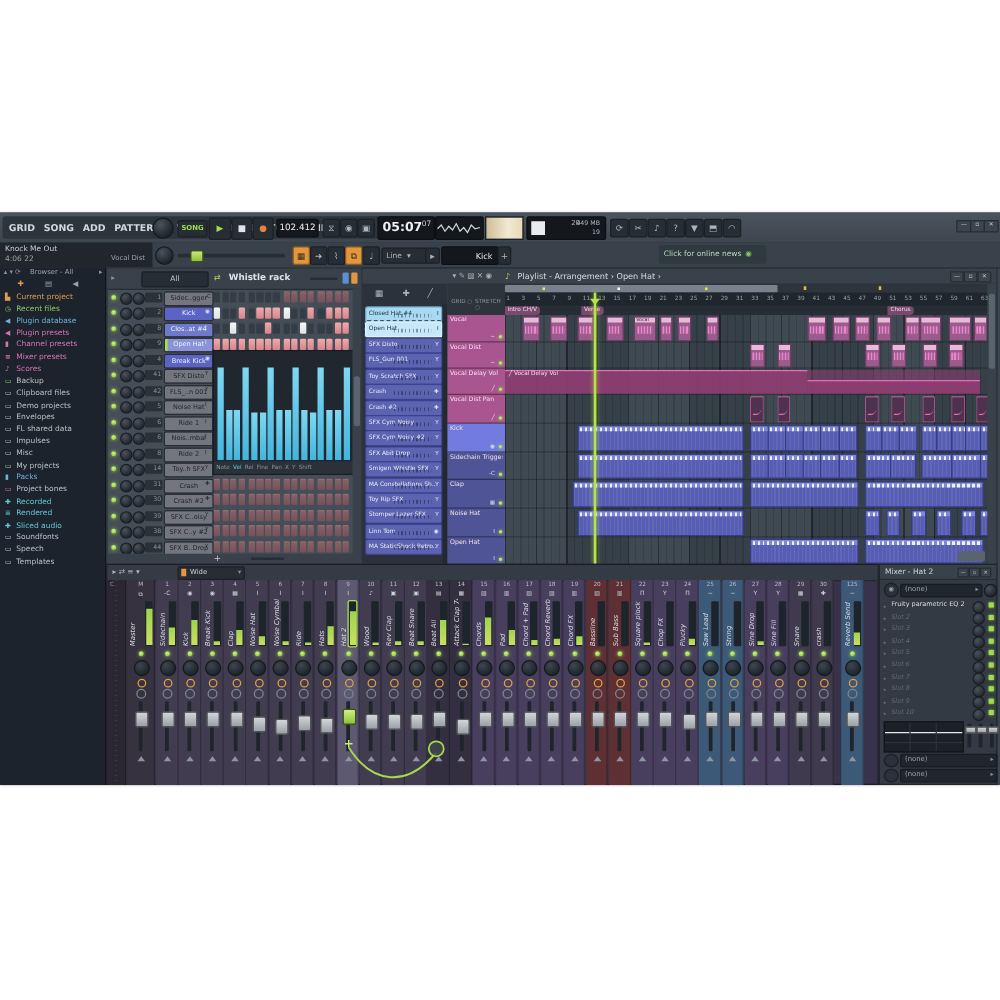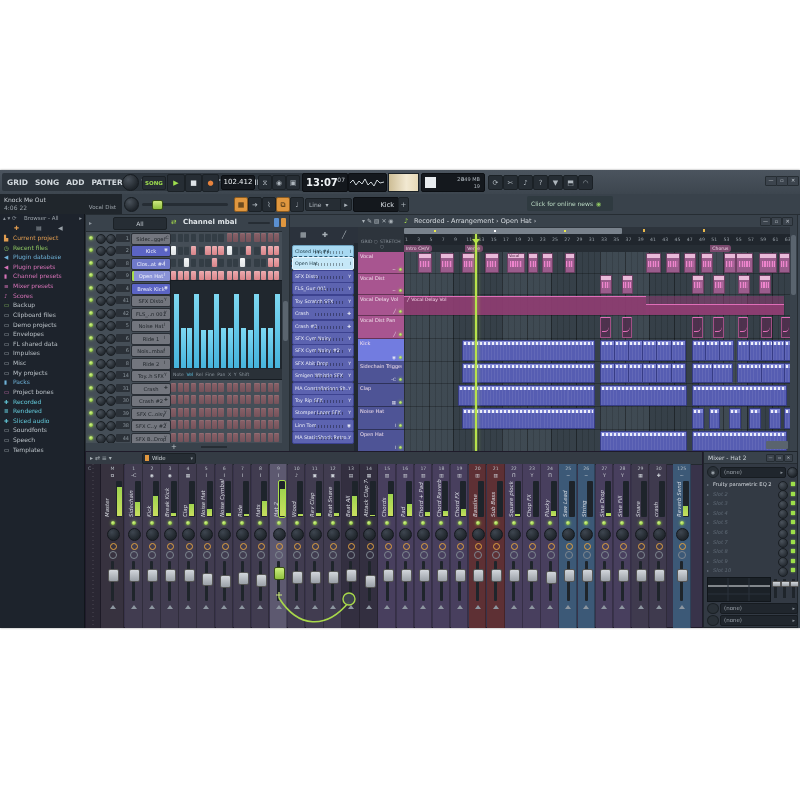--- a/index.html
+++ b/index.html
@@ -54,21 +54,21 @@
       <div class="knob" style="left:122px;top:4px;width:15px;height:15px;"></div>
       <div class="t-btn" style="left:142px;top:6px;width:22px;height:12px;color:#9ede4e;font-size:5.5px;font-weight:bold;">SONG</div>
       <div class="t-btn" style="left:167px;top:4px;width:16px;height:16px;color:#9ede4e;">▶</div>
       <div class="t-btn" style="left:185px;top:4px;width:15px;height:16px;color:#dfe4e8;">■</div>
       <div class="t-btn" style="left:202px;top:4px;width:15px;height:16px;color:#e8833c;">●</div>
       <div class="lcd" style="left:221px;top:5px;width:32px;height:13px;font-size:7px;text-align:center;line-height:13px;">102.412</div>
       <div class="t-btn" style="left:258px;top:5px;width:12px;height:13px;">⧖</div>
       <div class="t-btn" style="left:272px;top:5px;width:12px;height:13px;">◉</div>
       <div class="t-btn" style="left:286px;top:5px;width:12px;height:13px;">▣</div>
       <div class="lcd" style="left:302px;top:3px;width:44px;height:17px;">
-        <span style="position:absolute;left:3px;top:3px;font-size:10px;font-weight:bold;">13:07</span>
+        <span style="position:absolute;left:3px;top:3px;font-size:10px;font-weight:bold;">05:07</span>
         <span style="position:absolute;right:2px;top:2px;font-size:6px;color:#c8ced4;">07</span>
       </div>
       <div class="lcd" style="left:348px;top:3px;width:37px;height:17px;">
         <svg width="37" height="17">
             <polyline points="1,9 4,6 7,11 10,7 13,10 16,5 19,11 22,8 25,12 28,6 31,9 35,8" fill="none" stroke="#cfd6da" stroke-width="1"></polyline>
           </svg>
       </div>
       <div class="abs" style="left:388px;top:3px;width:29px;height:17px;background:linear-gradient(90deg,#cdbd95,#f2e9d2 60%,#e6d9b8);border:1px solid #1b2126;"></div>
       <div class="lcd" style="left:421px;top:3px;width:62px;height:17px;">
         <span class="abs" style="left:3px;top:3px;width:11px;height:11px;background:#e8ecef;"></span>
@@ -234,21 +234,21 @@
             <div style="position: absolute; left: 13px; top: 1px; font-size: 6px; color: rgb(185, 192, 198); line-height: 8px; white-space: nowrap;">Templates</div>
           </div>
         </div>
     </div>
 
     <div class="panel" id="rack" style="left:85px;top:44px;width:205px;height:237px;background:#454e57;border:1px solid #262d33;">
       <div class="abs" style="left:0;top:0;width:203px;height:16px;background:#39424b;border-bottom:1px solid #262d33;">
         <span class="abs" style="left:3px;top:4px;font-size:6px;color:#8a929a;">▸</span>
         <span class="abs" style="left:27px;top:2px;width:52px;height:11px;background:#262d34;border:1px solid #1b2126;border-radius:2px;font-size:6px;color:#c3cad0;text-align:center;line-height:11px;">All</span>
         <span class="abs" style="left:85px;top:3px;font-size:6.5px;color:#a8df4a;">⇄</span>
-        <span class="abs" style="left:97px;top:3px;font-size:7px;font-weight:bold;color:#dfe4e8;">Channel mbal</span>
+        <span class="abs" style="left:97px;top:3px;font-size:7px;font-weight:bold;color:#dfe4e8;">Whistle rack</span>
         <span class="abs" style="left:162px;top:7px;width:22px;height:2px;background:#262d34;border-radius:1px;"></span>
         <span class="abs" style="left:188px;top:3px;width:5px;height:9px;background:#5a8fd0;border-radius:1px;"></span>
         <span class="abs" style="left:195px;top:3px;width:5px;height:9px;background:#e0973f;border-radius:1px;"></span>
       </div>
       <div id="rack-rows">
           <div style="position: absolute; left: 0px; top: 17px; width: 196px; height: 12.4px;">
             <div class="led abs" style="position: absolute; left: 3px; top: 4px; width: 4px; height: 4px;"></div>
             <div style="position: absolute; left: 10px; top: 2px; width: 8px; height: 8px; border-radius: 50%; background: radial-gradient(circle at 35% 30%, rgb(74, 82, 91), rgb(35, 41, 47) 70%); border: 1px solid rgb(26, 31, 36);"></div>
             <div style="position: absolute; left: 20px; top: 2px; width: 8px; height: 8px; border-radius: 50%; background: radial-gradient(circle at 35% 30%, rgb(74, 82, 91), rgb(35, 41, 47) 70%); border: 1px solid rgb(26, 31, 36);"></div>
             <div style="position: absolute; left: 30px; top: 2px; width: 13px; height: 8px; background: rgb(43, 49, 56); border-radius: 1px; color: rgb(138, 148, 156); font-size: 5px; text-align: right; line-height: 8px; padding-right: 1px;">1</div>
@@ -654,21 +654,21 @@
             <div style="position: absolute; left: 22px; top: 5px; width: 30px; height: 3px; background: repeating-linear-gradient(90deg, rgba(0, 0, 0, 0.35) 0px, rgba(0, 0, 0, 0.35) 1px, transparent 1px, transparent 3px);"></div>
           </div>
         </div>
       <div class="abs" style="left:64px;top:28px;width:4px;height:209px;background:#222931;"></div>
     </div>
 
     <div class="panel" id="playlist" style="left:358px;top:44px;width:440px;height:237px;background:#37424b;border:1px solid #262d33;border-left:none;">
       <div class="abs" style="left:0;top:0;width:439px;height:12px;background:#39424b;border-bottom:1px solid #262d33;">
         <span class="abs" style="left:4px;top:2px;font-size:6px;color:#aab2b8;">▾ ✎ ▨ ✕ ◉</span>
         <span class="abs" style="left:46px;top:2px;font-size:6.5px;color:#a8df4a;">♪</span>
-        <span class="abs" style="left:56px;top:2px;font-size:6.5px;color:#d6dbe0;"><span>Recorded - Arrangement</span> › <span>Open Hat</span> ›</span>
+        <span class="abs" style="left:56px;top:2px;font-size:6.5px;color:#d6dbe0;"><span>Playlist - Arrangement</span> › <span>Open Hat</span> ›</span>
         <span class="winbtn" style="right:26px;top:2px;width:9px;height:7px;">—</span>
         <span class="winbtn" style="right:15px;top:2px;width:9px;height:7px;">▫</span>
         <span class="winbtn" style="right:4px;top:2px;width:9px;height:7px;">✕</span>
       </div>
       <div class="abs" style="left:0;top:12px;width:439px;height:8px;background:#2d343c;">
         <span class="abs" style="left:46px;top:1px;width:218px;height:6px;background:#79828c;border-radius:1px;">
           <span class="abs" style="left:30px;top:2px;width:2px;height:2px;background:#e8e84a;"></span>
           <span class="abs" style="left:90px;top:2px;width:2px;height:2px;background:#fff;"></span>
           <span class="abs" style="left:160px;top:2px;width:2px;height:2px;background:#e8e84a;"></span>
         </span>

